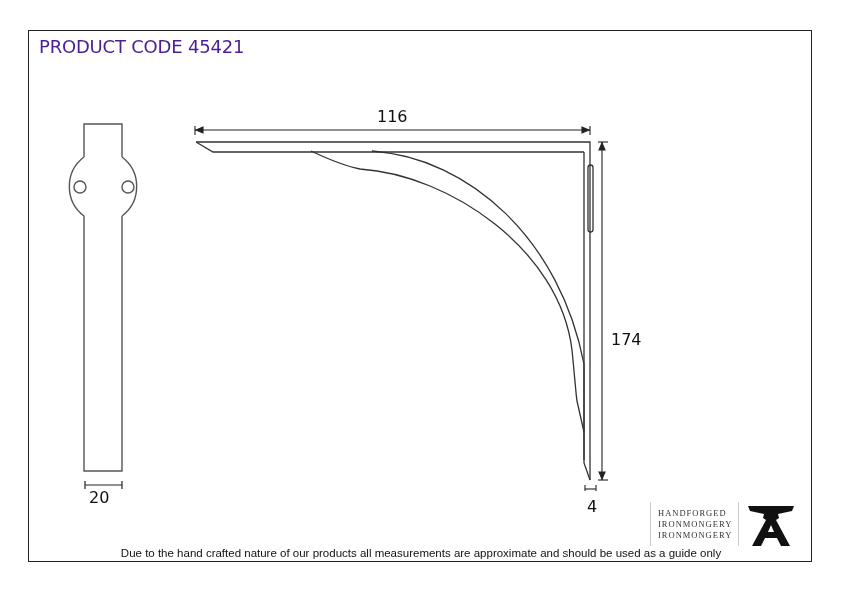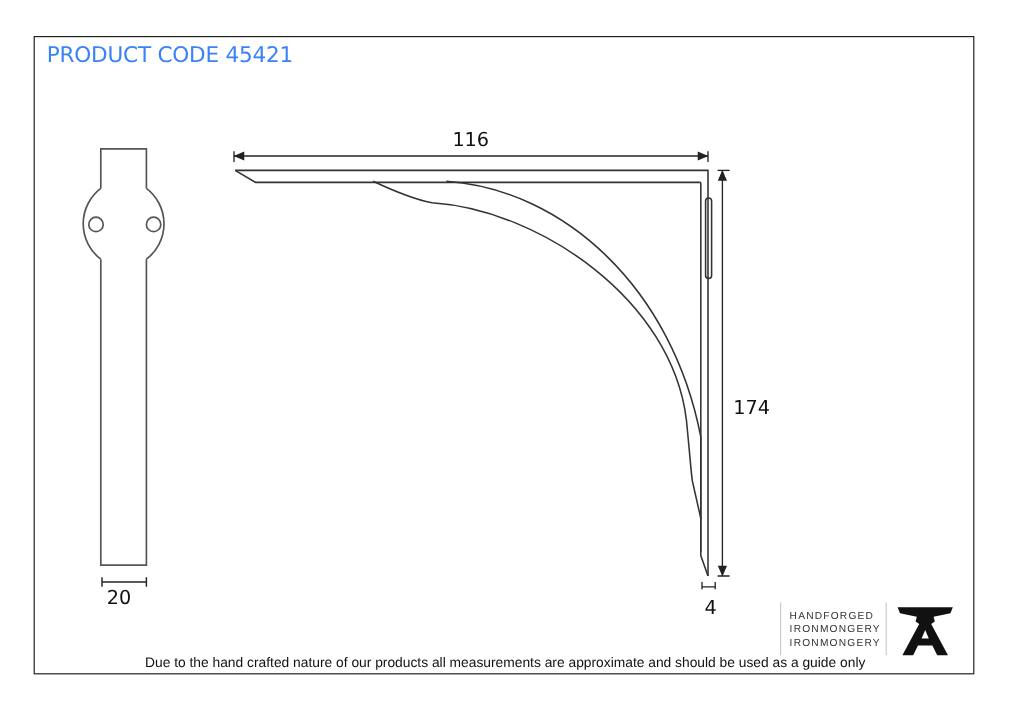--- a/index.html
+++ b/index.html
@@ -1,25 +1,25 @@
 <!DOCTYPE html>
 <html><head>
 <meta charset="utf-8">
 <style>
   html, body { margin:0; padding:0; background:#ffffff; }
   body { width:842px; height:596px; position:relative; overflow:hidden; font-family:"DejaVu Sans", sans-serif; }
   .frame { position:absolute; left:28px; top:30px; width:784px; height:532px; border:1px solid #222; box-sizing:border-box; }
-  .product-code { position:absolute; left:39px; top:36px; font-size:18px; color:#3b82f6; letter-spacing:-0.2px; font-family:"DejaVu Sans", sans-serif; }
+  .product-code { position:absolute; left:39px; top:36px; font-size:18px; color:#4c1d95; letter-spacing:-0.2px; font-family:"DejaVu Sans", sans-serif; }
   svg.drawing { position:absolute; left:0; top:0; }
   .dim { position:absolute; font-size:16px; color:#111; font-family:"DejaVu Sans", sans-serif; }
   .footer { position:absolute; left:0; width:842px; top:547px; text-align:center; font-size:11.5px; color:#111; font-family:"Liberation Sans", sans-serif; }
   .logo { position:absolute; left:650px; top:500px; width:150px; height:48px; }
   .logo-divider { position:absolute; left:0; top:2px; width:1px; height:44px; background:#ccc; }
   .logo-divider2 { position:absolute; left:88px; top:2px; width:1px; height:44px; background:#ccc; }
-  .logo-text { position:absolute; left:8px; top:8px; font-family:Liberation Sans, sans-serif; font-size:8.5px; line-height:11px; letter-spacing:1px; color:#333; }
+  .logo-text { position:absolute; left:8px; top:8px; font-family:Liberation Serif, serif; font-size:8.5px; line-height:11px; letter-spacing:1px; color:#333; }
   .logo-icon { position:absolute; left:96px; top:2px; }
 </style>
 </head>
 <body>
 
 <div class="frame"></div>
 
 <div class="product-code">PRODUCT CODE 45421</div>
 
 <svg class="drawing" width="842" height="596" viewBox="0 0 842 596">

